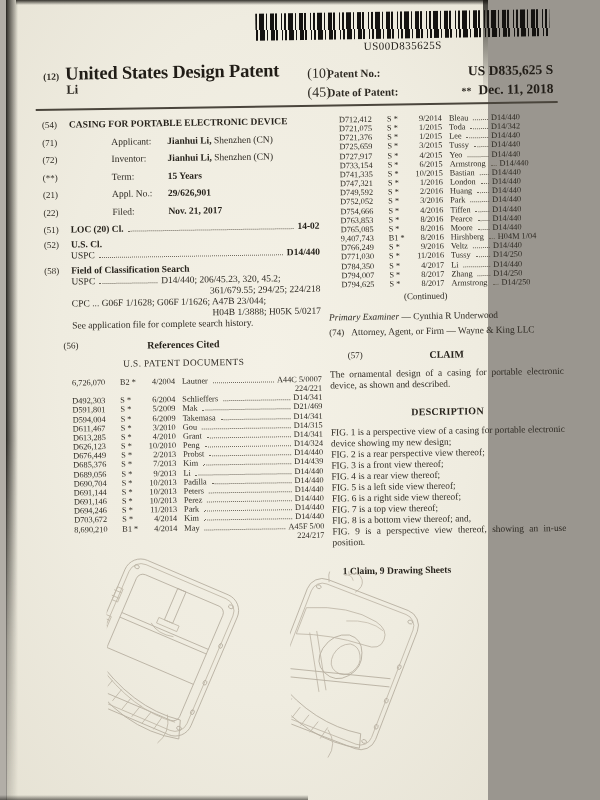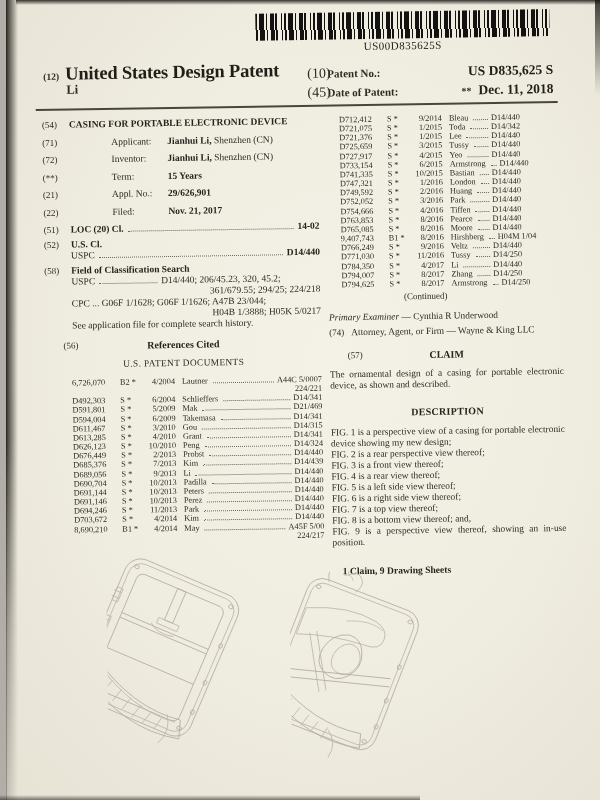--- a/index.html
+++ b/index.html
@@ -1,17 +1,17 @@
 <!DOCTYPE html>
 <html><head>
 <meta charset="utf-8">
 <style>
   html,body{margin:0;padding:0;}
   body{width:600px;height:800px;overflow:hidden;background:#9a968f;font-family:"Liberation Serif","DejaVu Serif",serif;}
-  .photo{position:relative;width:600px;height:800px;background:
+  .photo{position:relative;width:488px;height:800px;background:
     radial-gradient(ellipse at 55% 45%, #f4f1e6 0%, #efece0 55%, #e6e2d4 100%);}
   .edge-left-gray{position:absolute;left:0;top:0;bottom:0;width:7px;background:#b2aea7;z-index:30;}
   .edge-left-dark{position:absolute;left:6px;top:0;bottom:0;width:12px;z-index:30;
     background:linear-gradient(90deg, rgba(28,26,22,.92), rgba(28,26,22,0));
     -webkit-mask-image:linear-gradient(180deg,#000 0 55%,rgba(0,0,0,.45) 80%,rgba(0,0,0,.2));
     mask-image:linear-gradient(180deg,#000 0 55%,rgba(0,0,0,.45) 80%,rgba(0,0,0,.2));}
   .edge-top{position:absolute;left:16px;right:0;top:0;height:5px;z-index:30;
     background:linear-gradient(180deg, rgba(22,20,16,.85), rgba(22,20,16,0));}
   .edge-right-top{position:absolute;right:0;top:0;width:5px;height:95px;z-index:30;
     background:linear-gradient(180deg, rgba(22,20,16,.8), rgba(22,20,16,0));}

